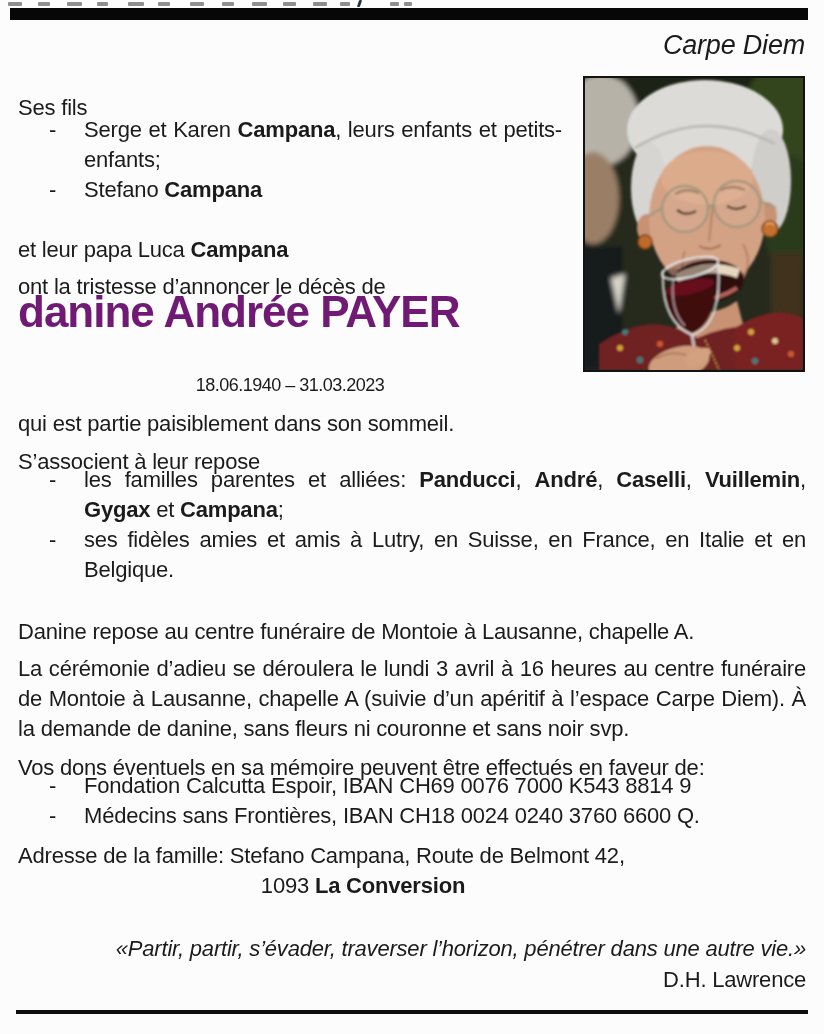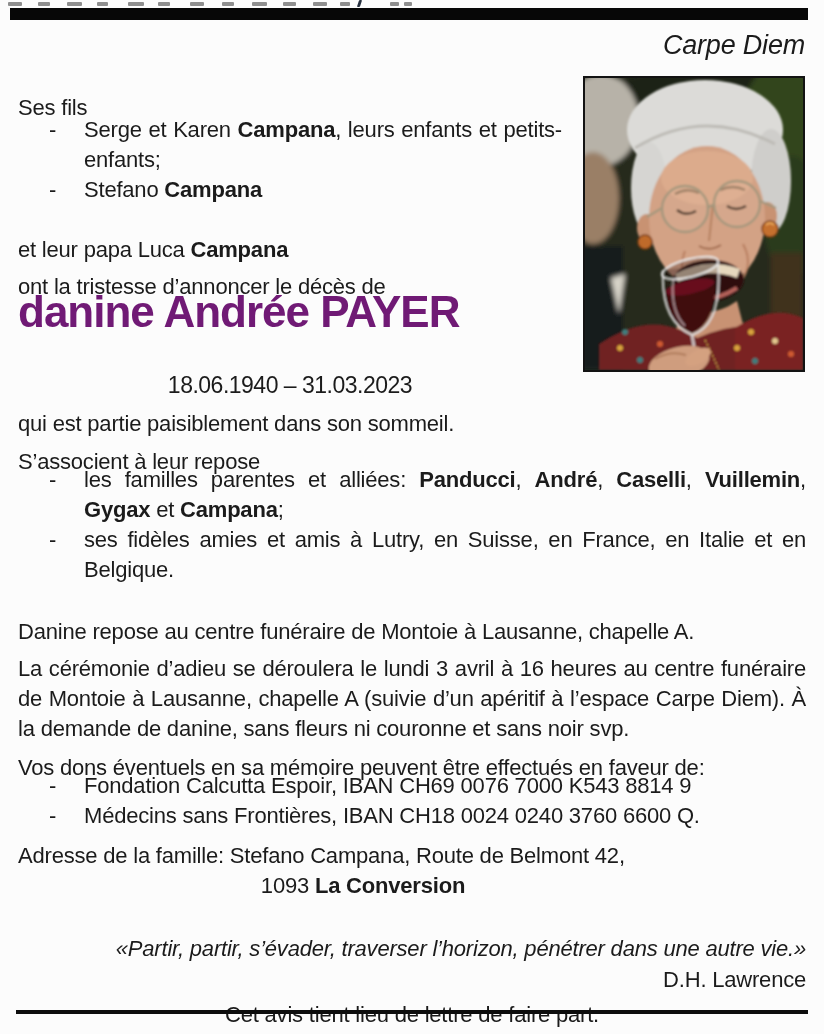--- a/index.html
+++ b/index.html
@@ -28,21 +28,21 @@
   .photo{
     position:absolute;top:76px;left:583px;width:222px;height:296px;
     border:2px solid #131313;box-sizing:border-box;background:#262a1c;
   }
   .photo svg{display:block;width:100%;height:100%;}
 
   .deceased-name{
     font-size:44px;line-height:52px;font-weight:700;letter-spacing:-1px;
     text-align:left;color:#701a75;
   }
-  .dates{font-size:23px;line-height:28px;letter-spacing:-0.5px;text-align:center;margin-top:20px;}
+  .dates{font-size:18px;line-height:28px;letter-spacing:-0.5px;text-align:center;margin-top:20px;}
 
   ul.dash{list-style:none;margin:0;padding:0;}
   ul.dash li{position:relative;padding-left:66px;}
   ul.dash li::before{content:"-";position:absolute;left:31px;top:0;}
 
   .addr2{text-align:center;width:690px;}
   .bottomrule{position:absolute;top:1010px;left:16px;width:792px;height:4px;background:#0d0d0d;}
 </style>
 </head>
 <body>
@@ -198,16 +198,15 @@
   </ul>
 
   <div class="blk" style="top:841px">
     <p style="margin:0">Adresse de la famille: Stefano Campana, Route de Belmont 42,</p>
     <p class="addr2" style="margin:0"><span>1093 </span><b>La Conversion</b></p>
   </div>
 
   <p class="blk right italic" style="top:912px">«Partir, partir, s’évader, traverser l’horizon, pénétrer dans une autre vie.»</p>
   <p class="blk right" style="top:943px">D.H. Lawrence</p>
 
-  <p class="blk center" style="top:978px">Cet avis tient lieu de lettre de faire part.</p>
 
   <div class="bottomrule"></div>
 </div>
 
 </body></html>

